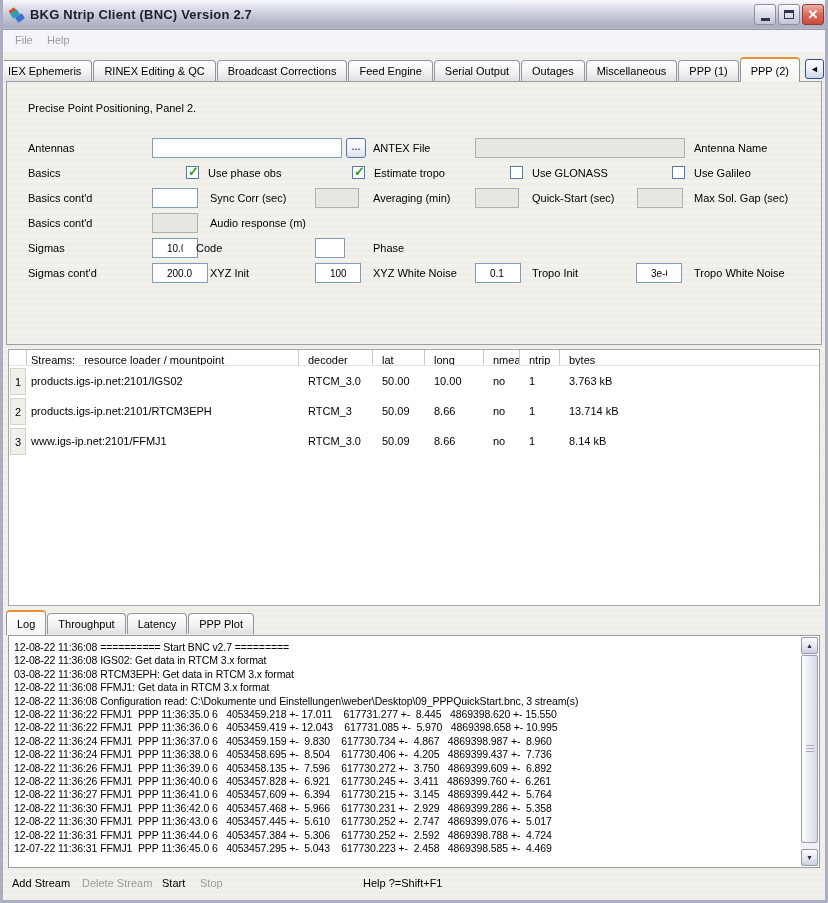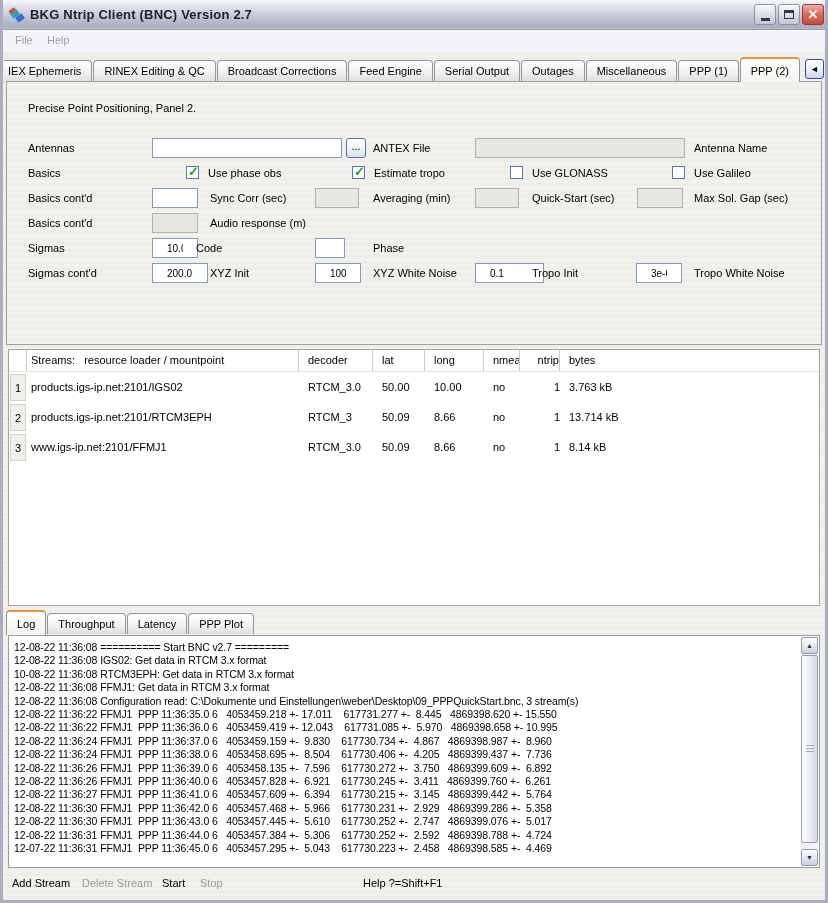--- a/index.html
+++ b/index.html
@@ -50,26 +50,26 @@
     font-family:"Liberation Sans",sans-serif;font-size:10px;padding:1px 14px;z-index:4;}
   .inp.dis{background:#e7e6e1;border-color:#aeb2ad;}
   .cb{position:absolute;width:13px;height:13px;border:1px solid #587ba6;background:#fff;z-index:4;}
   .cb.checked::after{content:"\2713";position:absolute;left:1px;top:-3px;font-size:13px;font-weight:bold;color:#2aa22a;}
   .btn-browse{position:absolute;left:346px;top:138px;width:20px;height:20px;z-index:4;
     border:1px solid #4f74b4;border-radius:3px;text-align:center;line-height:14px;
     background:linear-gradient(180deg,#ffffff 0%,#eef1f7 60%,#d9e0ee 100%);}
   
   .streams-table{position:absolute;left:8px;top:349px;width:812px;height:257px;background:#fff;
     border:1px solid #a6a6a6;z-index:2;}
-  .thead{display:flex;height:22px;border-bottom:1px solid #e3e3e3;}
+  .thead{display:flex;height:16px;border-bottom:1px solid #e3e3e3;}
   .th{border-right:1px solid #c9c9c9;padding:4px 0 0 9px;white-space:pre;overflow:hidden;}
   .th.corner{width:18px;padding:0;}
   .mpw{width:272px;padding-left:4px;}
   .w-dec{width:74px;} .w-lat{width:52px;} .w-long{width:59px;}
-  .w-nmea{width:36px;} .w-ntrip{width:40px;text-align:right;} .w-bytes{flex:1;border-right:none;}
+  .w-nmea{width:36px;} .w-ntrip{width:40px;} .w-bytes{flex:1;border-right:none;}
   .trow{display:flex;height:30px;align-items:center;}
   .rownum{width:16px;height:27px;margin:1px;border:1px solid #d4d4cb;background:#f0efea;
     text-align:center;line-height:26px;flex:none;}
   .td{padding-left:9px;white-space:nowrap;overflow:hidden;}
   .td.mpw{padding-left:4px;}
   
   .btabbar{position:absolute;left:6px;top:611px;width:816px;height:23px;display:flex;align-items:flex-end;z-index:2;}
   
   .logbox{position:absolute;left:8px;top:635px;width:812px;height:233px;background:#fff;
     border:1px solid #959dab;z-index:2;}
@@ -174,21 +174,21 @@
   <input class="inp" style="left: 152px; top: 238px; width: 46px;" value="10.0">
   <span class="lbl" style="left:196px;top:242px;">Code</span>
   <input class="inp" style="left: 315px; top: 238px; width: 26px;" value="0.02">
   <span class="lbl" style="left:373px;top:242px;">Phase</span>
 
   <span class="lbl" style="left:28px;top:267px;">Sigmas cont'd</span>
   <input class="inp" style="left: 152px; top: 263px; width: 56px;" value="200.0">
   <span class="lbl" style="left:210px;top:267px;">XYZ Init</span>
   <input class="inp" style="left: 315px; top: 263px; width: 46px;" value="100.0">
   <span class="lbl" style="left:373px;top:267px;">XYZ White Noise</span>
-  <input class="inp" style="left: 475px; top: 263px; width: 69px;" value="0.1">
+  <input class="inp" style="left: 475px; top: 263px; width: 46px;" value="0.1">
   <span class="lbl" style="left:532px;top:267px;">Tropo Init</span>
   <input class="inp" style="left: 636px; top: 263px; width: 46px;" value="3e-6">
   <span class="lbl" style="left:694px;top:267px;">Tropo White Noise</span>
 
   <div class="streams-table">
     <div class="thead">
       <div class="th corner"></div>
       <div class="th mpw">Streams:   resource loader / mountpoint</div>
       <div class="th w-dec">decoder</div>
       <div class="th w-lat">lat</div>
@@ -233,21 +233,21 @@
     <div class="tab active">Log</div>
     <div class="tab">Throughput</div>
     <div class="tab">Latency</div>
     <div class="tab">PPP Plot</div>
   </div>
 
   <div class="logbox">
     <div class="logtext">
       <div class="logline">12-08-22 11:36:08 ========== Start BNC v2.7 =========</div>
       <div class="logline">12-08-22 11:36:08 IGS02: Get data in RTCM 3.x format</div>
-      <div class="logline">10-08-22 11:36:08 RTCM3EPH: Get data in RTCM 3.x format</div>
+      <div class="logline">03-08-22 11:36:08 RTCM3EPH: Get data in RTCM 3.x format</div>
       <div class="logline">12-08-22 11:36:08 FFMJ1: Get data in RTCM 3.x format</div>
       <div class="logline">12-08-22 11:36:08 Configuration read: C:\Dokumente und Einstellungen\weber\Desktop\09_PPPQuickStart.bnc, 3 stream(s)</div>
       <div class="logline">12-08-22 11:36:22 FFMJ1  PPP 11:36:35.0 6   4053459.218 +- 17.011    617731.277 +-  8.445   4869398.620 +- 15.550</div>
       <div class="logline">12-08-22 11:36:22 FFMJ1  PPP 11:36:36.0 6   4053459.419 +- 12.043    617731.085 +-  5.970   4869398.658 +- 10.995</div>
       <div class="logline">12-08-22 11:36:24 FFMJ1  PPP 11:36:37.0 6   4053459.159 +-  9.830    617730.734 +-  4.867   4869398.987 +-  8.960</div>
       <div class="logline">12-08-22 11:36:24 FFMJ1  PPP 11:36:38.0 6   4053458.695 +-  8.504    617730.406 +-  4.205   4869399.437 +-  7.736</div>
       <div class="logline">12-08-22 11:36:26 FFMJ1  PPP 11:36:39.0 6   4053458.135 +-  7.596    617730.272 +-  3.750   4869399.609 +-  6.892</div>
       <div class="logline">12-08-22 11:36:26 FFMJ1  PPP 11:36:40.0 6   4053457.828 +-  6.921    617730.245 +-  3.411   4869399.760 +-  6.261</div>
       <div class="logline">12-08-22 11:36:27 FFMJ1  PPP 11:36:41.0 6   4053457.609 +-  6.394    617730.215 +-  3.145   4869399.442 +-  5.764</div>
       <div class="logline">12-08-22 11:36:30 FFMJ1  PPP 11:36:42.0 6   4053457.468 +-  5.966    617730.231 +-  2.929   4869399.286 +-  5.358</div>

